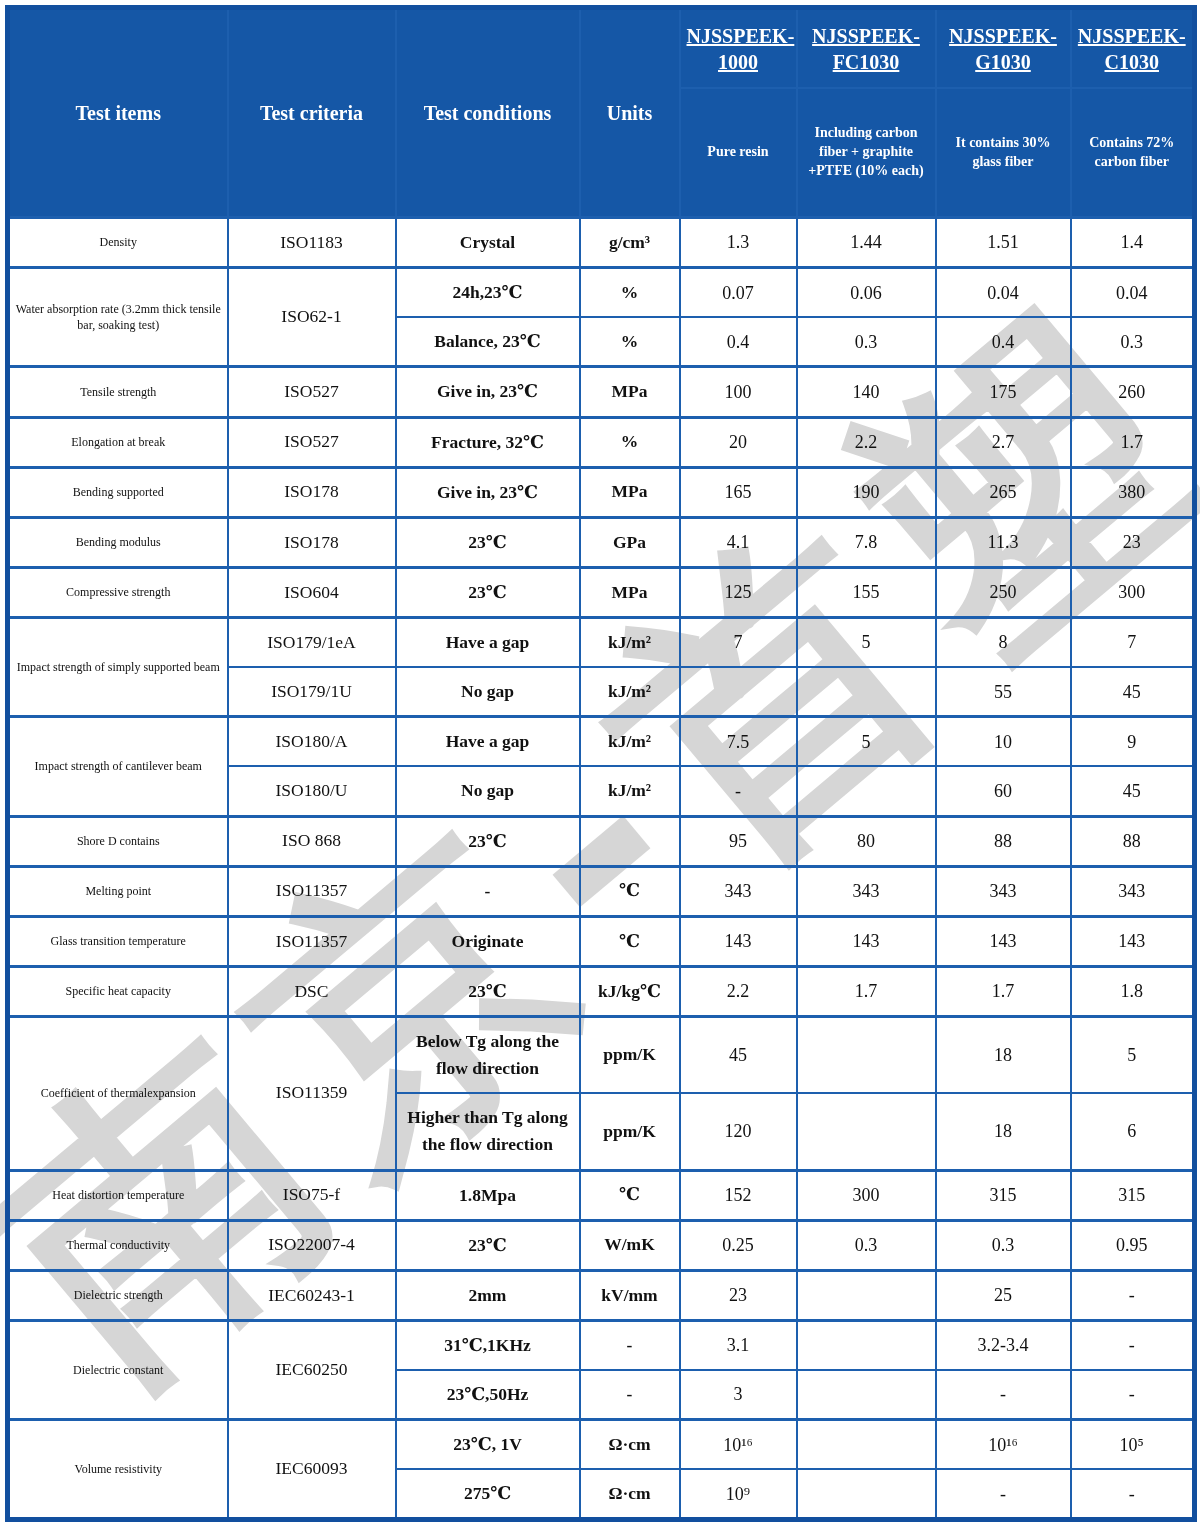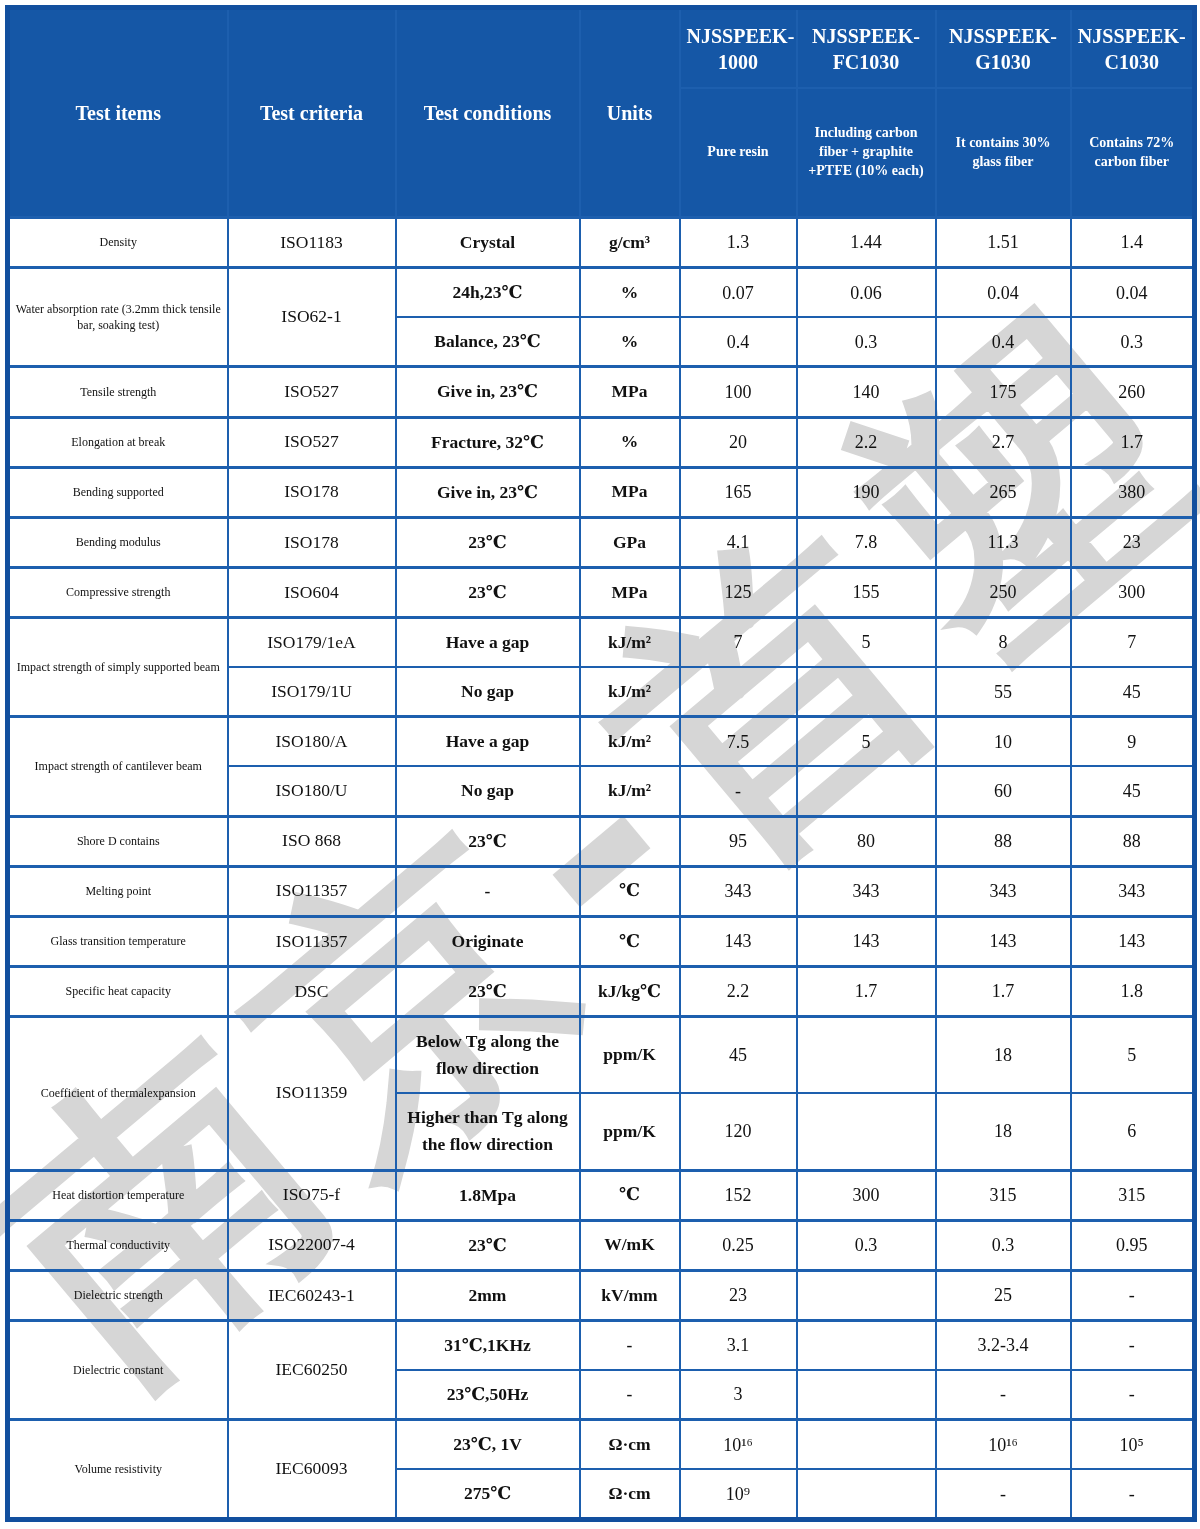--- a/index.html
+++ b/index.html
@@ -46,21 +46,21 @@
   }
   table.spec { border:5px solid #124f9e; }
   thead th {
     background:#1557a6;
     color:#ffffff;
     font-weight:bold;
     padding:6px 6px;
   }
   thead tr.hdr-top th { font-size:20px; line-height:1.3; }
   thead th.static-hdr { font-size:21px; height:210px; }
-  thead th.prod-name { height:80px; font-size:19px; }
+  thead th.prod-name { height:80px; font-size:19px;text-decoration:underline; }
   thead th.prod-desc { height:128px; font-size:14px; line-height:1.35; }
   tbody td {
     background:transparent;
     color:#111111;
     font-size:17.5px;
     line-height:1.35;
     padding:10px 5px;
     height:48px;
   }
   tbody tr.grp td { border-top-width:3px; }

